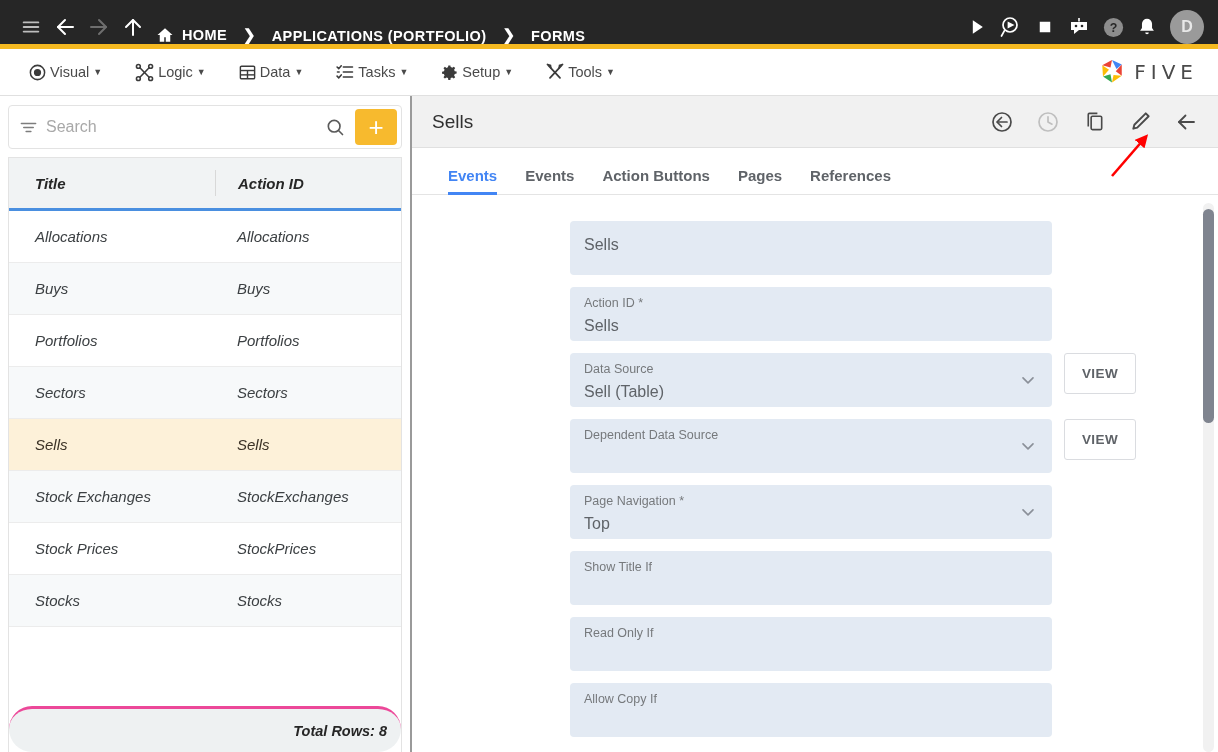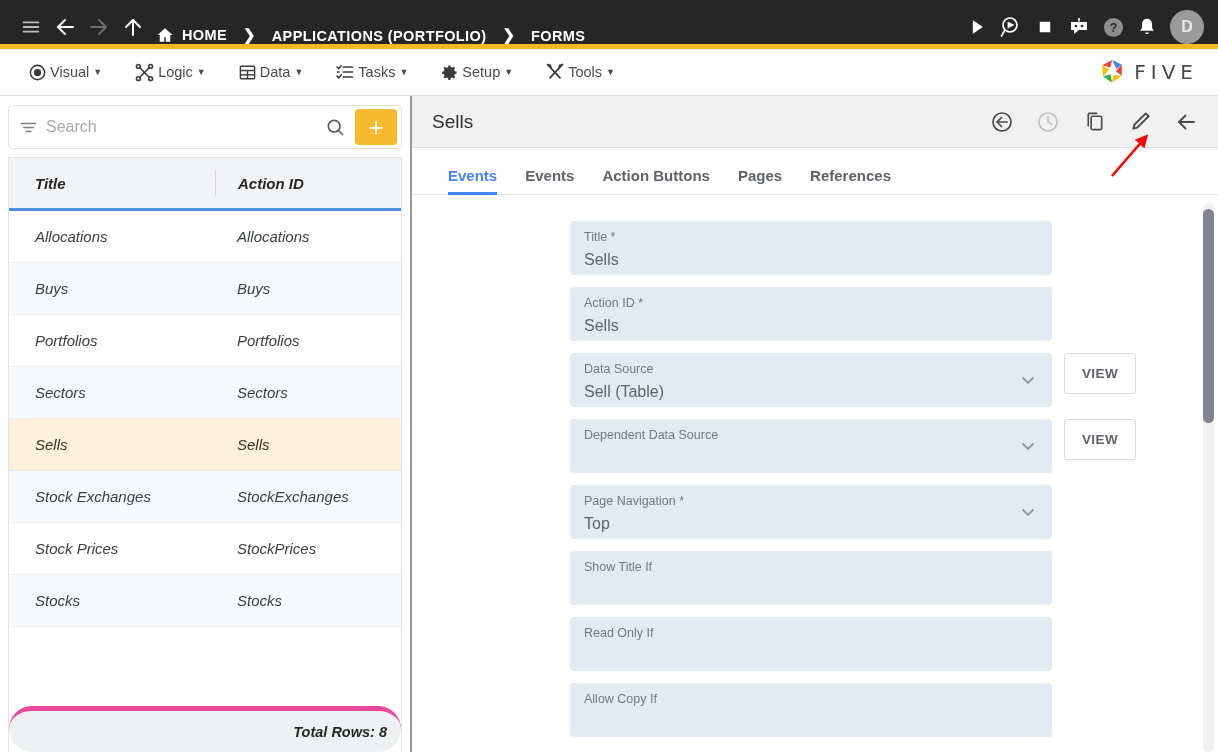--- a/index.html
+++ b/index.html
@@ -95,21 +95,21 @@
   .grow.alt { background: #f7f9fa; }
   .grow.sel { background: #fdf1d9; }
   .grow.sel .gc { color: #3b3226; }
   .gc { font-size: 15px; color: #3c4043; padding-left: 26px; }
   .gc.c1 { width: 206px; flex: 0 0 206px; }
   .gc.c2 { flex: 1 1 auto; padding-left: 22px; }
   .grid-filler { background: #ffffff; }
   .grid-footer {
     height: 46px; flex: 0 0 46px; background: #eef1f2; display: flex;
     align-items: center; justify-content: flex-end; padding-right: 14px;
-    border-top: 5px solid #ec4899;
+    border-top: 3px solid #ec4899;
     border-radius: 23px;
   }
   .total-rows { font-size: 14.5px; font-weight: bold; color: #262626; }
 
   
   .right { flex: 1 1 auto; display: flex; flex-direction: column; min-width: 0; background: #ffffff; }
   .panel-head {
     height: 52px; flex: 0 0 52px; background: #f1f1f1; display: flex; align-items: center;
     padding: 0 14px 0 20px; border-bottom: 1px solid #e0e0e0;
   }
@@ -462,21 +462,20 @@
           <div class="tab">Events</div>
           <div class="tab">Action Buttons</div>
           <div class="tab">Pages</div>
           <div class="tab">References</div>
         </div>
 
       <div class="form-scroll">
         <div class="form-inner" id="form-fields">
             <div class="field-row">
               <div class="field">
-                <div class="field-label">Title *</div>
                 <div class="field-value">Sells</div>
               </div>
             </div>
             <div class="field-row">
               <div class="field">
                 <div class="field-label">Action ID *</div>
                 <div class="field-value">Sells</div>
               </div>
             </div>
             <div class="field-row">

